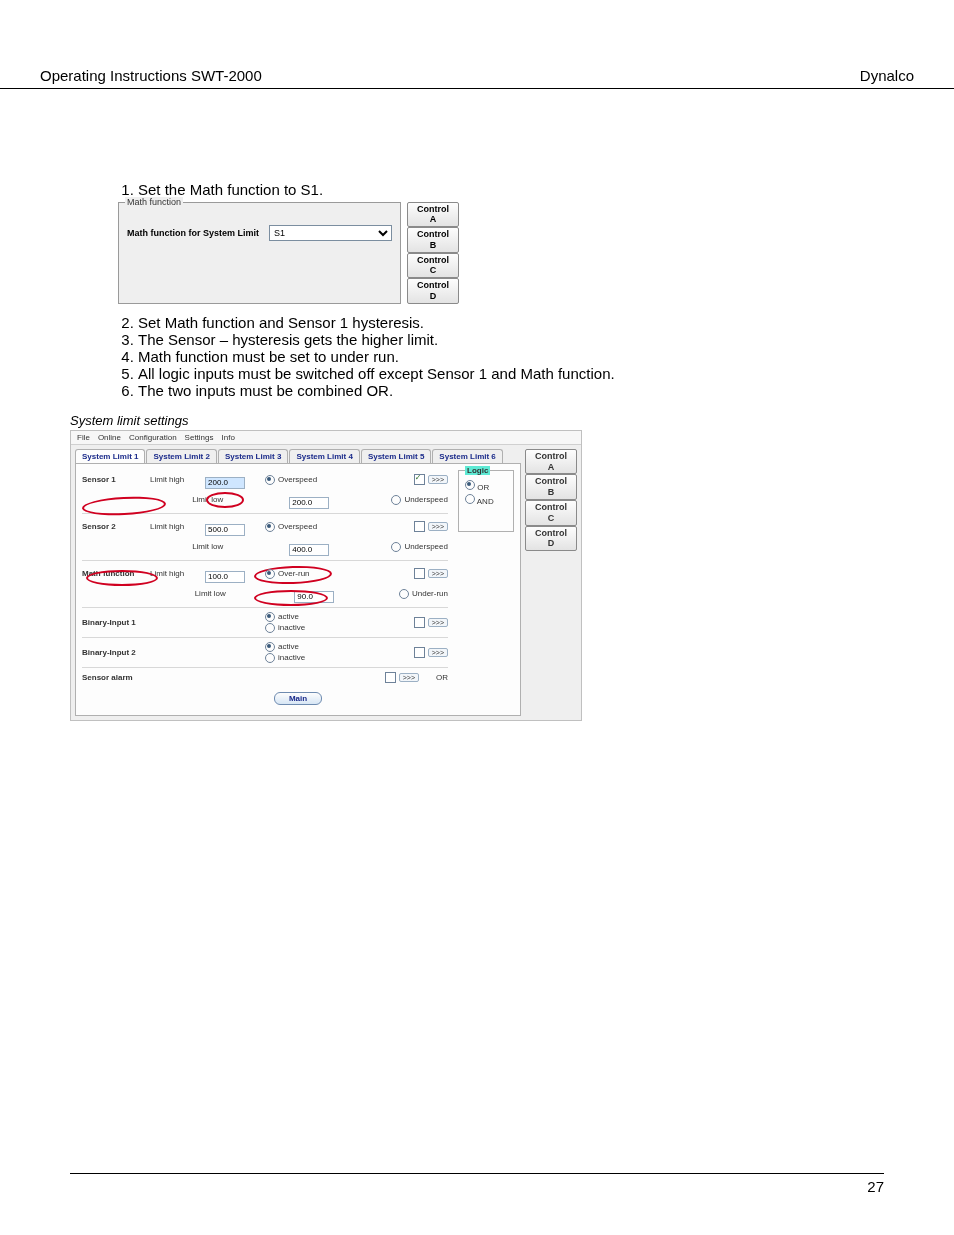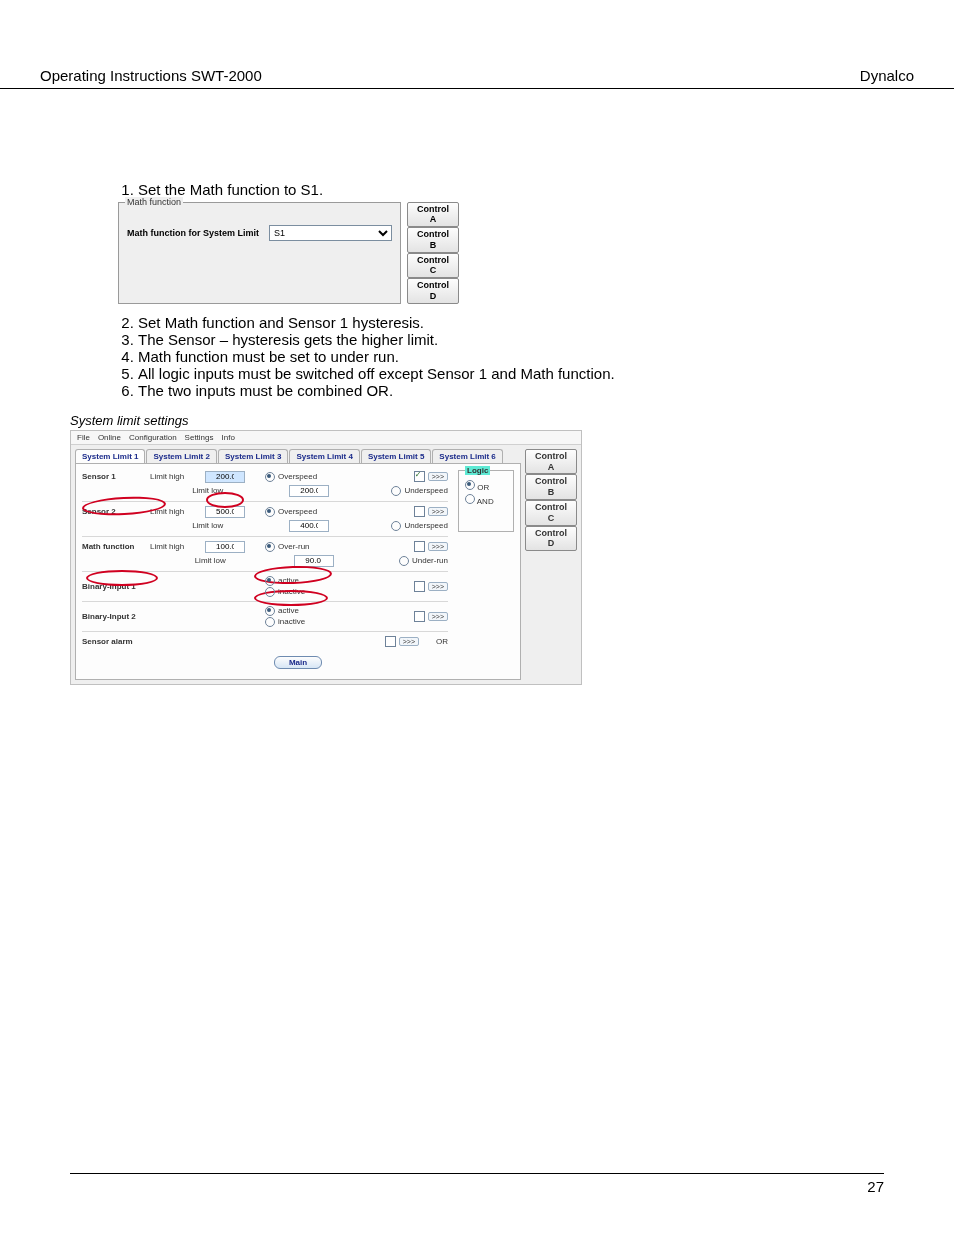--- a/index.html
+++ b/index.html
@@ -176,22 +176,23 @@
   }
   .group-divider {
     border-bottom: 1px solid #d8d8d8;
     margin: 3px 0;
   }
   .lbl-name { width: 68px; font-weight: bold; }
   .lbl-col2 { width: 55px; }
   .inp {
     width: 40px; height: 12px;
     background: #fff; border: 1px solid #9cb0c4;
-    font-size: 8px; padding: 0 10px;
+    font-size: 8px; padding: 0 2px;
     box-sizing: border-box;
+    margin-top: 6px;
   }
   .inp.hl { background: #cfe6ff; }
   .radio-col { margin-left: 20px; display: flex; flex-direction: column; gap: 1px; }
   .radio-col label, .inline-radio label { display: flex; align-items: center; gap: 3px;}
   .rdot { width: 8px; height: 8px; border: 1px solid #6e8299; border-radius: 50%; display: inline-block; position: relative;}
   .rdot.checked::after { content:""; position:absolute; top:1px; left:1px; width:4px; height:4px; border-radius:50%; background:#3a5a7a;}
   .chk { width: 9px; height: 9px; border: 1px solid #6e8299; display:inline-block; background:#fff; position: relative;}
   .chk.checked::after { content:"✓"; position:absolute; top:-2px; left:0; font-size:8px; color:#2a6d2a;}
   .more { margin-left: auto; display: flex; align-items: center; gap: 3px;}
   .morebtn { border:1px solid #9cb0c4; background:#f2f6fa; padding:0 3px; border-radius:2px; font-size:7px;}

